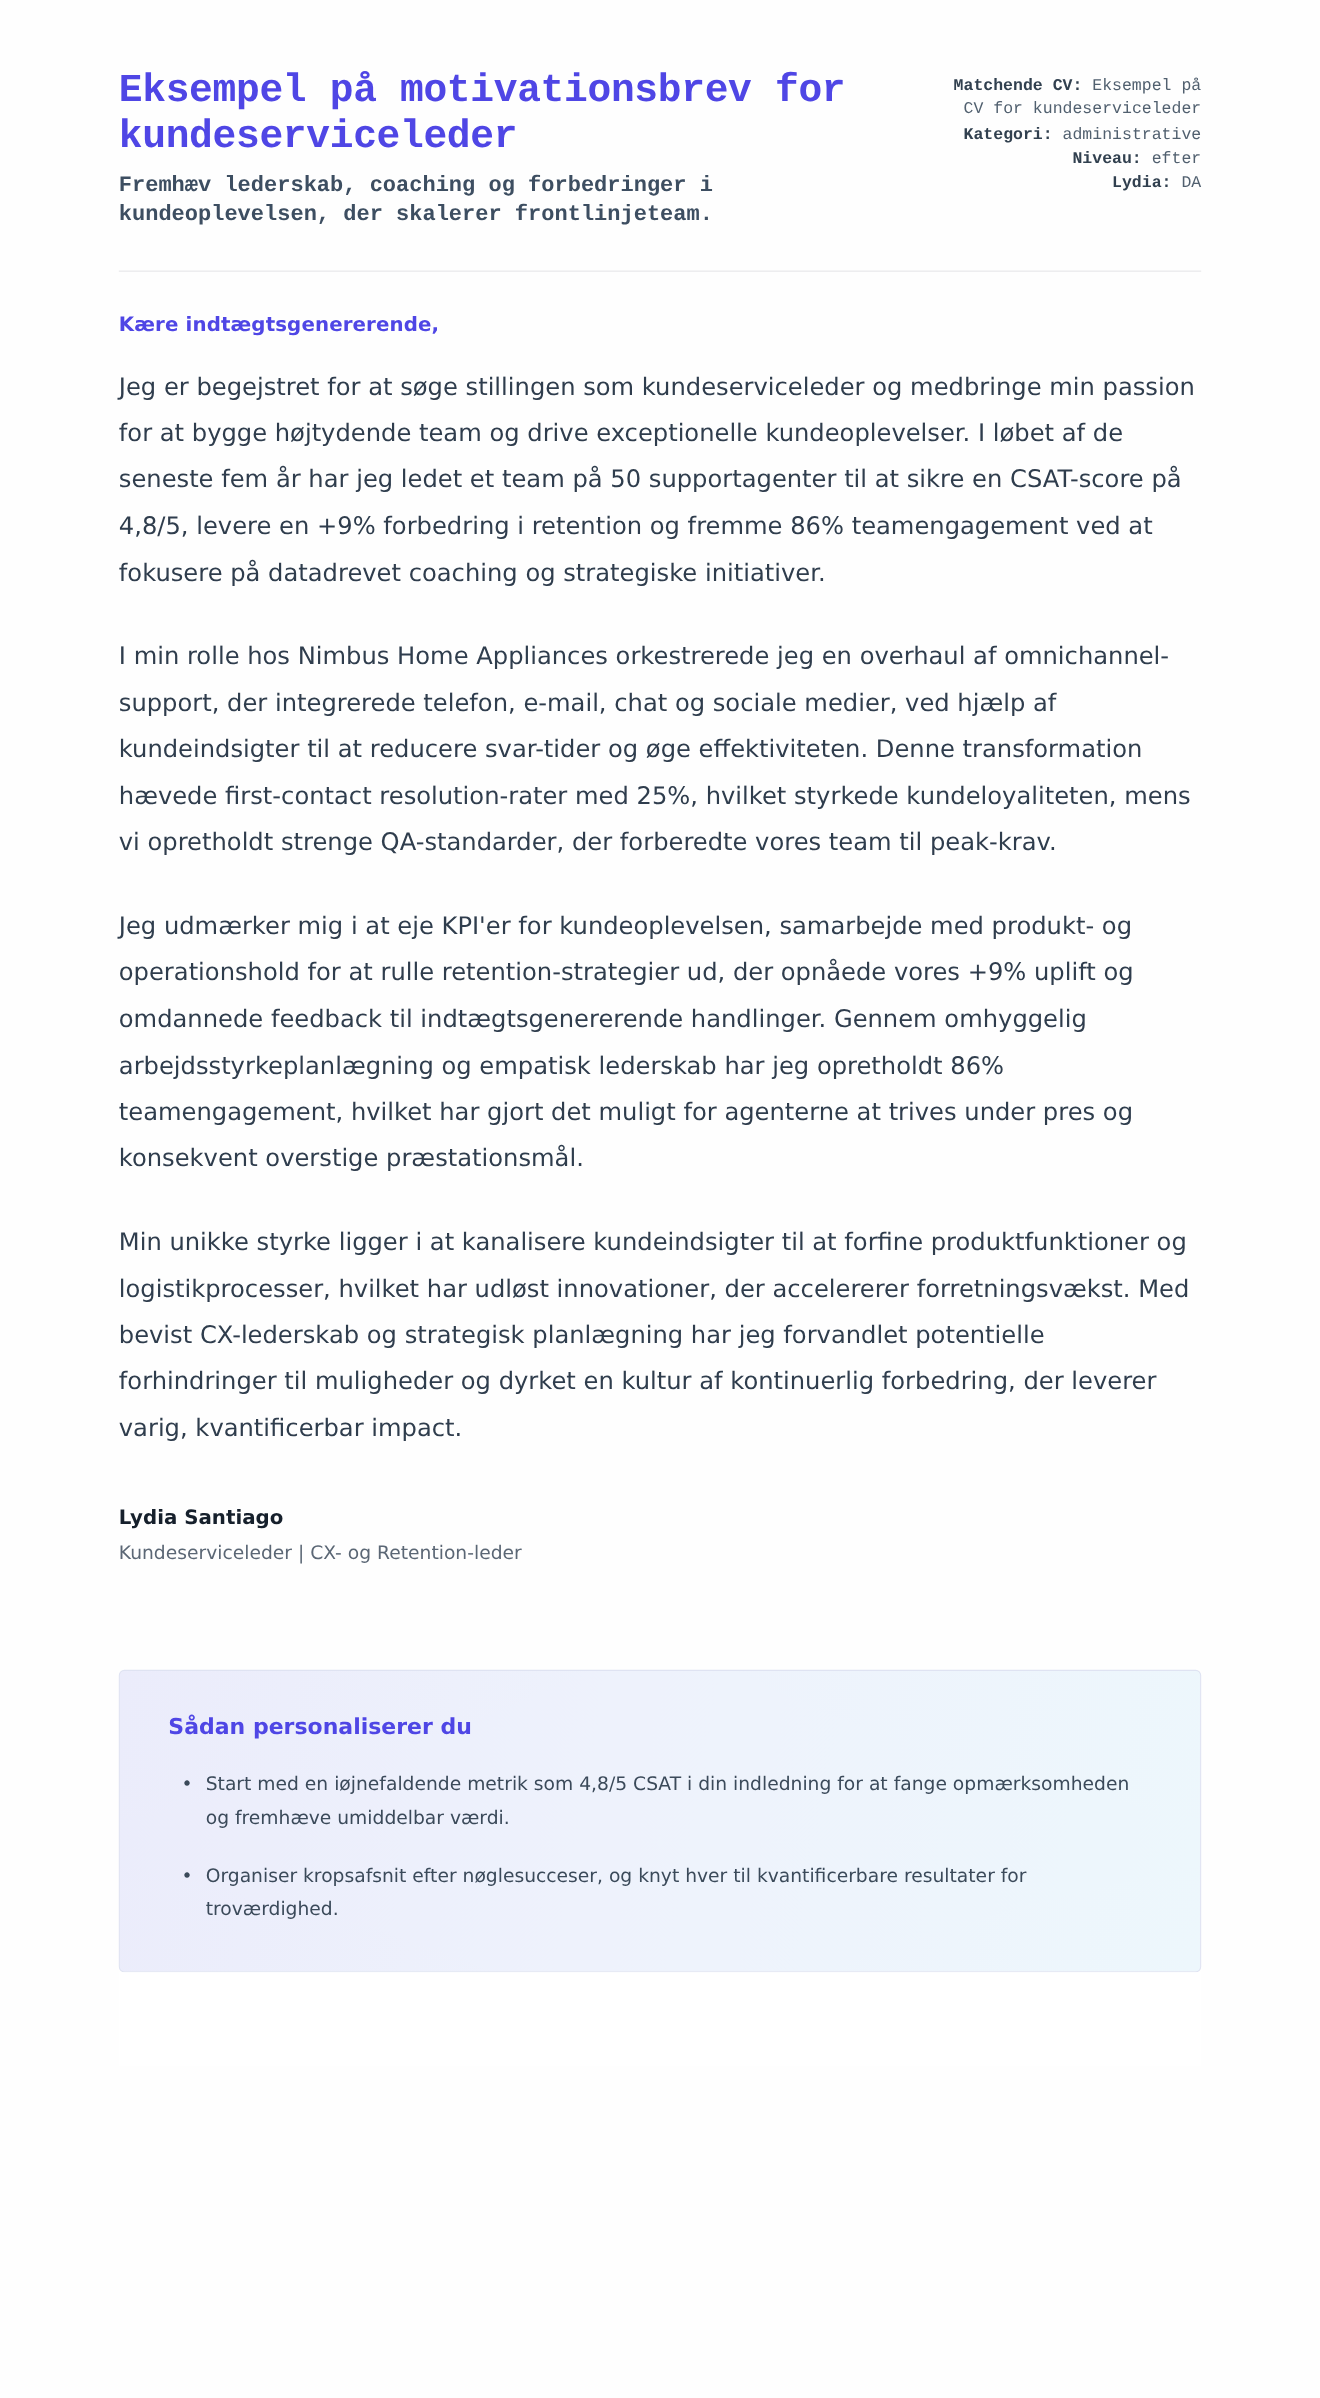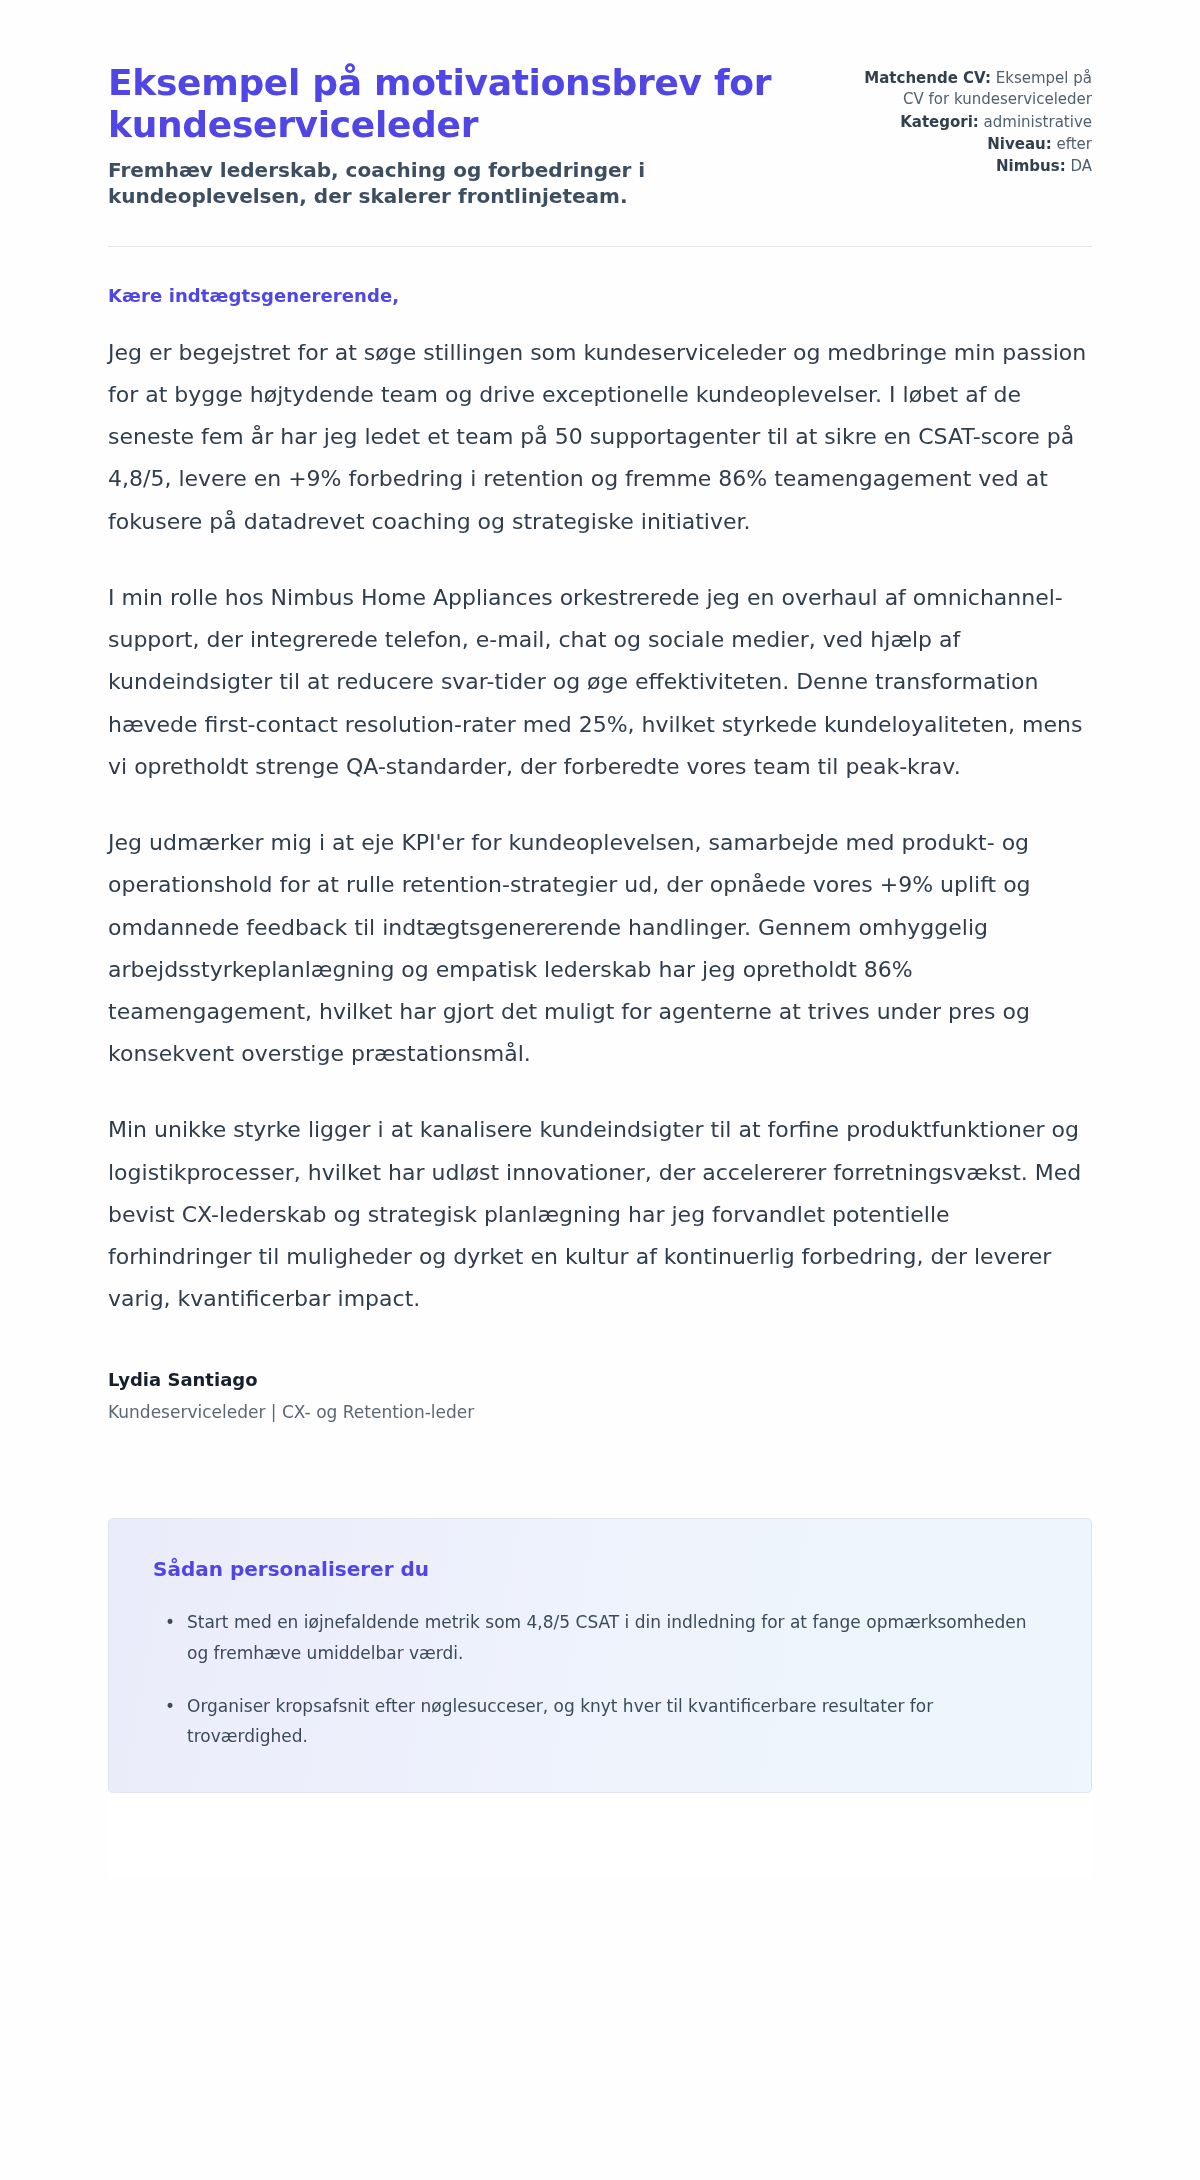--- a/index.html
+++ b/index.html
@@ -22,20 +22,21 @@
     padding: 44px 108px 0 108px;
   }
 
   
   .header {
     display: flex;
     align-items: flex-start;
     justify-content: space-between;
     gap: 36px;
     padding-top: 18px;
+    font-family: Liberation Mono, monospace;
   }
   .header-left { flex: 1 1 auto; max-width: 700px; }
   .doc-title {
     margin: 0;
     font-size: 36px;
     line-height: 1.18;
     font-weight: 700;
     color: #4f46e5;
     letter-spacing: -0.3px;
   }
@@ -173,21 +174,21 @@
         </p>
         <p class="meta-row">
           <span class="meta-label">Kategori:</span>
           <span class="meta-value">administrative</span>
         </p>
         <p class="meta-row">
           <span class="meta-label">Niveau:</span>
           <span class="meta-value">efter</span>
         </p>
         <p class="meta-row">
-          <span class="meta-label">Nimbus:</span>
+          <span class="meta-label">Lydia:</span>
           <span class="meta-value">DA</span>
         </p>
       </div>
     </div>
 
     <hr class="rule">
 
     <div class="letter">
       <p class="salutation">Kære indtægtsgenererende,</p>
       <p class="para">Jeg er begejstret for at søge stillingen som kundeserviceleder og medbringe min passion for at bygge højtydende team og drive exceptionelle kundeoplevelser. I løbet af de seneste fem år har jeg ledet et team på 50 supportagenter til at sikre en CSAT-score på 4,8/5, levere en +9% forbedring i retention og fremme 86% teamengagement ved at fokusere på datadrevet coaching og strategiske initiativer.</p>

